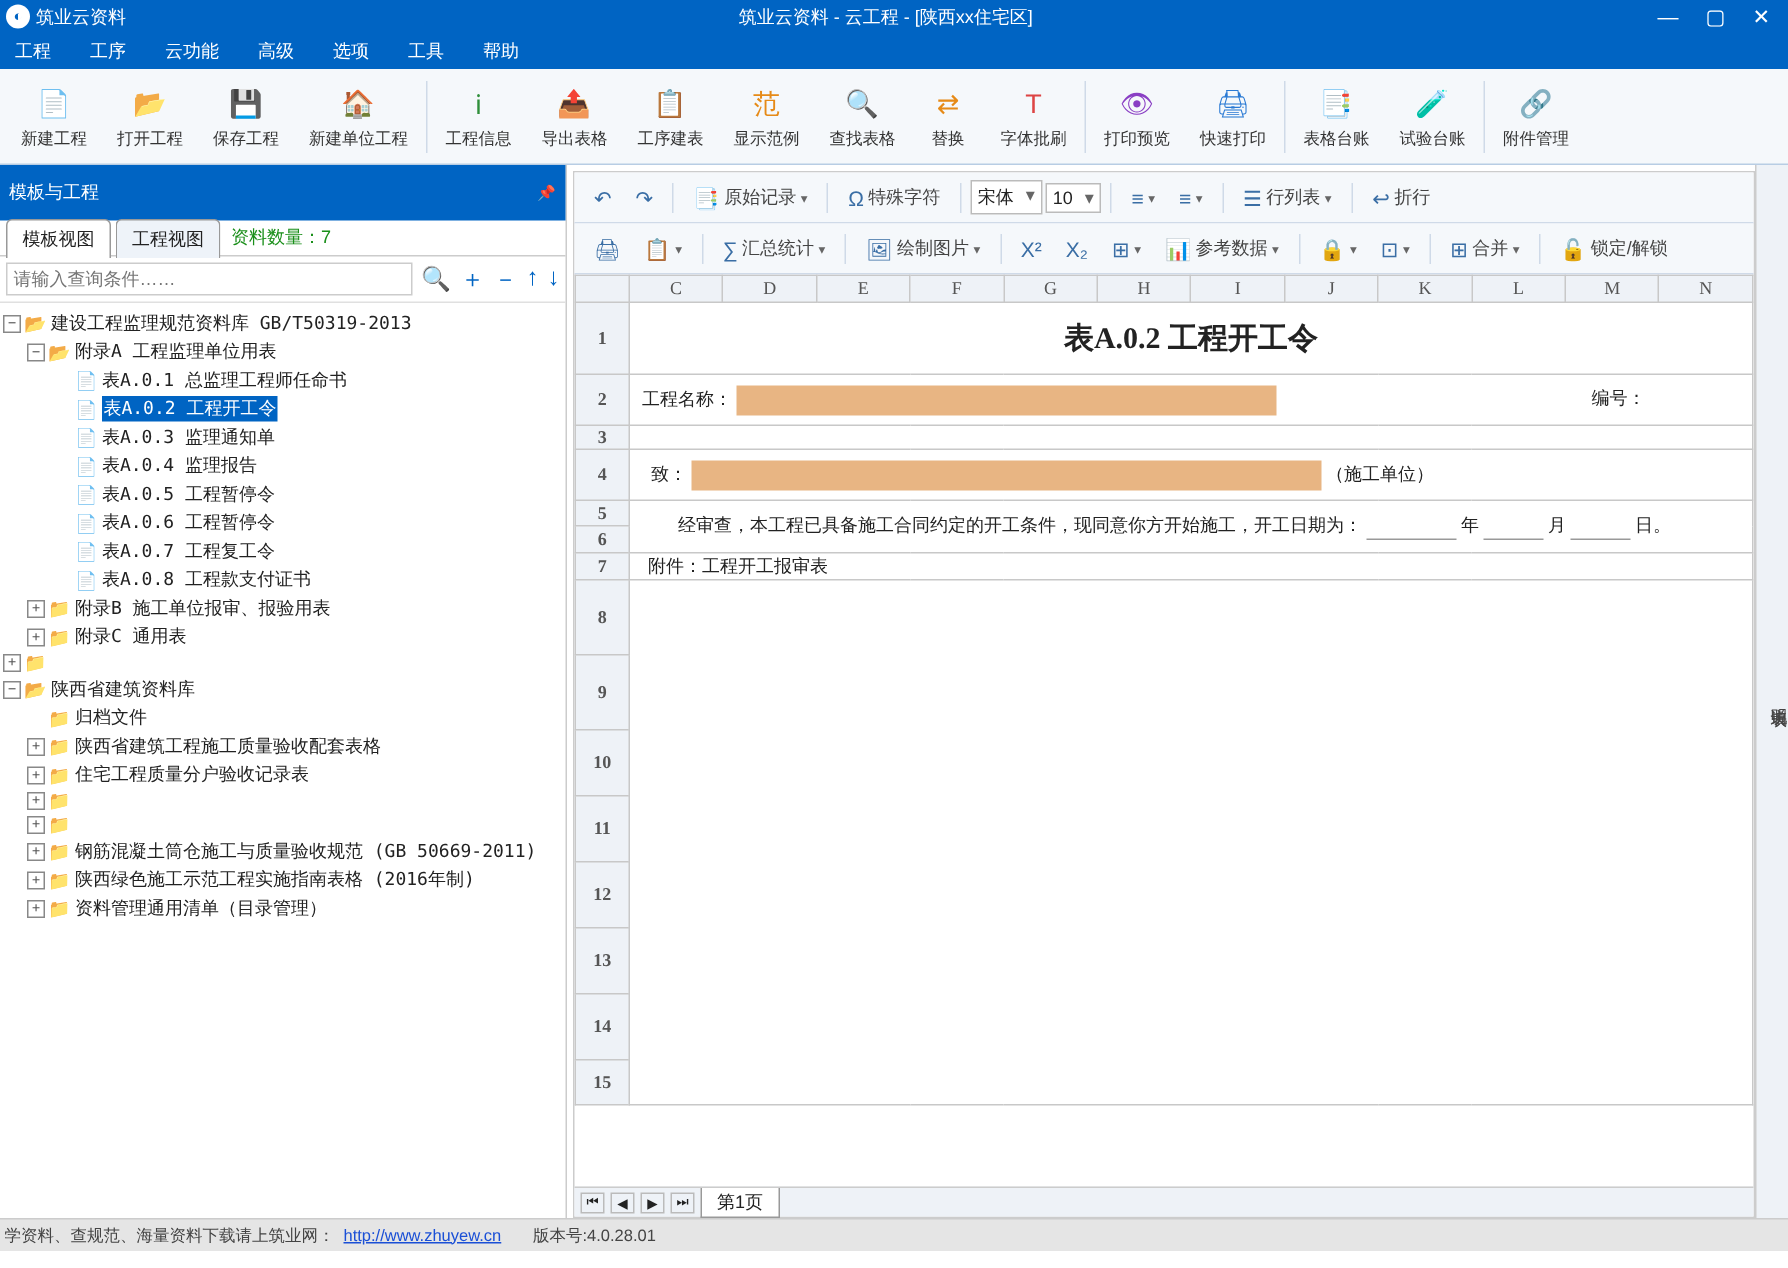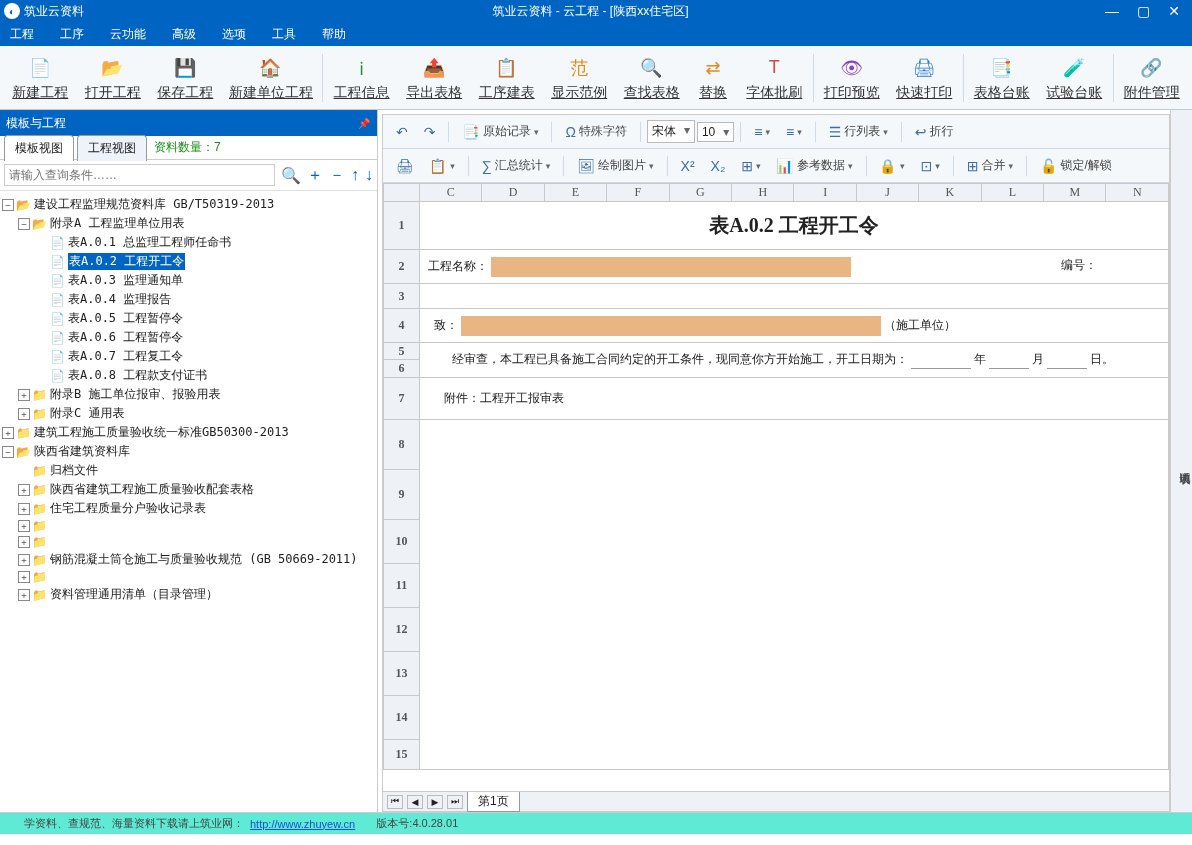--- a/index.html
+++ b/index.html
@@ -8,25 +8,25 @@
 .titlebar .logo { width: 16px; height: 16px; background: #fff; border-radius: 50%; margin-right: 4px; display:flex;align-items:center;justify-content:center;color:#0064c3;font-size:10px;font-weight:bold;}
 .titlebar .left { flex: 0 0 auto; }
 .titlebar .center { flex: 1; text-align: center; font-size: 12px; }
 .titlebar .win-btns { display:flex; gap:18px; padding:0 8px;}
 .titlebar .win-btns span { font-size:14px; cursor:pointer;}
 .menubar { background: #0064c3; color:#fff; height:24px; display:flex; align-items:center; padding:0 10px; gap:26px;}
 .menubar span { cursor:pointer; font-size:12px;}
 .toolbar { background:#f5f8fb; height:64px; border-bottom:1px solid #b8cde4; display:flex; align-items:center; padding:0 4px; gap:0;}
 .tool { display:flex; flex-direction:column; align-items:center; justify-content:center; padding:4px 10px; cursor:pointer; min-width:50px;}
 .tool .ico { width:28px; height:28px; display:flex;align-items:center;justify-content:center;font-size:18px;}
-.tool .lbl { font-size:14px; color:#333; margin-top:2px; white-space:nowrap;text-decoration:underline;}
+.tool .lbl { font-size:11px; color:#333; margin-top:2px; white-space:nowrap;}
 .tsep { width:1px; height:48px; background:#cfdae8; margin:0 2px;}
 .main { display:flex; height: 702px; }
 .sidebar { width:378px; background:#fff; border-right:1px solid #ccc; display:flex; flex-direction:column;}
-.side-hdr { background:#0064c3; color:#fff; height:26px; display:flex;align-items:center; padding:0 6px; justify-content:space-between;}
+.side-hdr { background:#0064c3; color:#fff; height:37px; display:flex;align-items:center; padding:0 6px; justify-content:space-between;}
 .side-hdr .pin { font-size:10px;}
 .side-tabs { height:24px; display:flex; align-items:center; border-bottom:1px solid #ccc;}
 .side-tab { padding:4px 10px; border:1px solid #999; border-bottom:none; background:#fff; margin-right:-1px; margin-left:4px; border-radius:4px 4px 0 0; cursor:pointer;}
 .side-tab.alt { background:#eef3f9; }
 .side-count { margin-left:8px; color:#1a8f1a; }
 .search-row { display:flex; align-items:center; padding:4px 4px; border-bottom:1px solid #e0e0e0; gap:6px;}
 .search-row input { flex:1; border:1px solid #ccc; padding:3px 4px; font-size:12px; color:#888;}
 .search-row .sico { color:#0064c3; font-size:16px; cursor:pointer;}
 .tree { flex:1; overflow:auto; padding:4px 2px; font-family: SimSun, monospace;}
 .tree-item { display:flex; align-items:center; white-space:nowrap; padding:1px 0; cursor:pointer; font-size:12px;}
@@ -50,27 +50,27 @@
 .sheet-wrap { flex:1; display:flex; overflow:hidden;}
 .sheet-scroll { flex:1; overflow:auto; position:relative;}
 .sheet { border-collapse:collapse; width:100%; table-layout:fixed;}
 .sheet th,.sheet td { border:1px solid #c8c8c8; font-family:SimSun,serif; font-size:12px;}
 .colhdr th { background:#eef2f7; height:18px; font-weight:normal; color:#555;}
 .rowhdr { background:#eef2f7; text-align:center; width:36px; color:#555;}
 .formcell { background:#fff; padding:4px 8px; height:34px; vertical-align:middle;}
 .title-row td.formcell { text-align:center; font-size:20px; font-weight:bold; height:48px;}
 .field-blank { display:inline-block; background:#e8b583; height:20px; vertical-align:middle;}
 .field-blank2 { display:inline-block; background:#fff; border:none; height:18px; vertical-align:middle; border-bottom:1px solid transparent;}
-.thin td.formcell { height:16px; padding:12px;}
+.thin td.formcell { height:16px; padding:0;}
 .doc-tabs { height:20px; background:#eef2f7; border-top:1px solid #ccc; display:flex; align-items:center; padding:0 4px; gap:4px;}
 .doc-tabs .navbtn { border:1px solid #bbb; width:16px; height:14px; font-size:9px; display:flex;align-items:center;justify-content:center; cursor:pointer;}
 .doc-tabs .ptab { border:1px solid #999; border-top:none; padding:1px 10px; background:#fff; cursor:pointer;}
 .right-rail { width:22px; background:#eef2f7; border-left:1px solid #ccc; display:flex; flex-direction:column; align-items:center; padding-top:6px; gap:10px; writing-mode:vertical-rl; font-size:11px; color:#444;}
 .right-rail span{ cursor:pointer; padding:4px 0;}
-.statusbar { height:22px; background:#5eead4; border-top:1px solid #ccc; display:flex; align-items:center; padding:0 24px; font-size:11px; color:#444; gap:6px;}
+.statusbar { height:22px; background:#e5e5e5; border-top:1px solid #ccc; display:flex; align-items:center; padding:0 3px; font-size:11px; color:#444; gap:6px;}
 .statusbar a { color:#1a4fd6; text-decoration:underline;}
 </style>
 </head>
 <body>
 
 <div class="titlebar">
   <span class="logo">◐</span>
   <span class="left">筑业云资料</span>
   <span class="center">筑业云资料 - 云工程 - [陕西xx住宅区]</span>
   <span class="win-btns">
@@ -238,21 +238,20 @@
           <span class="txt">附录B 施工单位报审、报验用表</span>
         </div>
         <div class="tree-item ind1">
           <span class="tgl">+</span>
           <span class="fico fclose">📁</span>
           <span class="txt">附录C 通用表</span>
         </div>
         <div class="tree-item ind0">
           <span class="tgl">+</span>
           <span class="fico fclose">📁</span>
-          <span class="txt">建筑工程施工质量验收统一标准GB50300-2013</span>
         </div>
         <div class="tree-item ind0">
           <span class="tgl">−</span>
           <span class="fico fopen">📂</span>
           <span class="txt">陕西省建筑资料库</span>
         </div>
         <div class="tree-item ind1">
           <span class="nosub"></span>
           <span class="fico fclose">📁</span>
           <span class="txt">归档文件</span>
@@ -276,20 +275,21 @@
           <span class="fico fclose">📁</span>
         </div>
         <div class="tree-item ind1">
           <span class="tgl">+</span>
           <span class="fico fclose">📁</span>
           <span class="txt">钢筋混凝土筒仓施工与质量验收规范 (GB 50669-2011)</span>
         </div>
         <div class="tree-item ind1">
           <span class="tgl">+</span>
           <span class="fico fclose">📁</span>
+          <span class="txt">陕西绿色施工示范工程实施指南表格 (2016年制)</span>
         </div>
         <div class="tree-item ind1">
           <span class="tgl">+</span>
           <span class="fico fclose">📁</span>
           <span class="txt">资料管理通用清单（目录管理）</span>
         </div>
       </div>
   </div>
 
   <div class="content">

